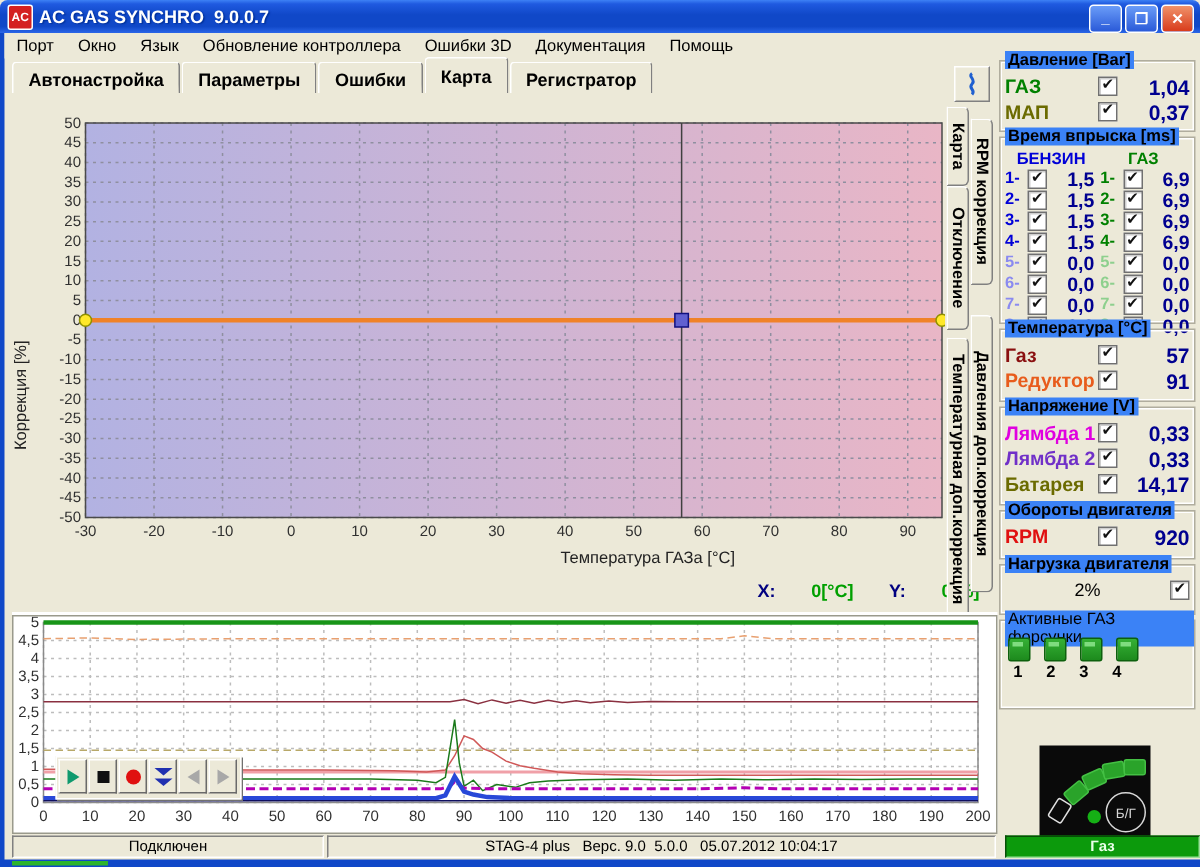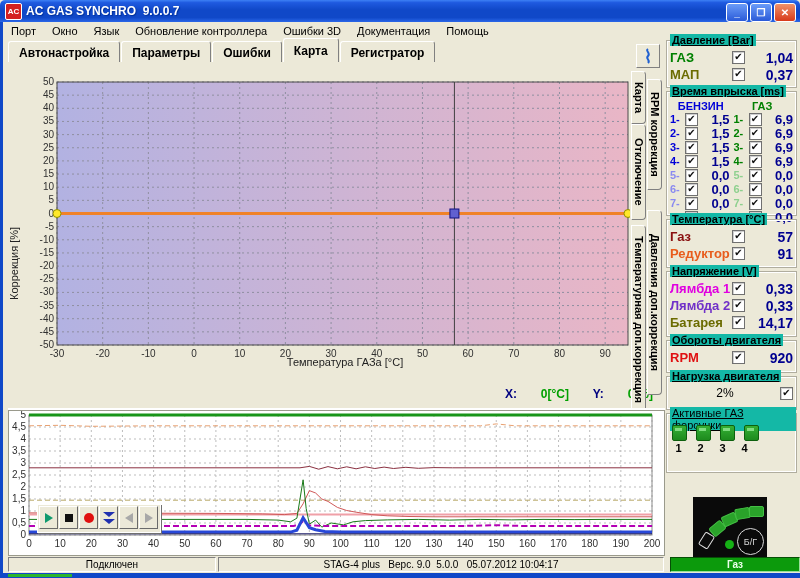--- a/index.html
+++ b/index.html
@@ -25,36 +25,36 @@
   .menubar{position:absolute;left:3px;top:22px;right:3px;height:17px;background:#ece9d8;display:flex;align-items:center;}
   .menuitem{padding:1px 8px;cursor:default;}
   .tabstrip{position:absolute;left:3px;top:39px;right:3px;height:23px;display:flex;align-items:flex-end;padding-left:5px;}
   .tab{height:19px;padding:1px 10px 0;margin-right:1px;background:#ece9d8;font-weight:bold;font-size:12px;
     border:1px solid #808080;border-bottom:none;border-top-color:#fff;border-left-color:#fff;
     border-radius:3px 3px 0 0;display:flex;align-items:center;}
   .tab.active{height:22px;position:relative;z-index:2;}
   
   .vlabel{position:absolute;left:8px;top:130px;height:170px;writing-mode:vertical-rl;transform:rotate(180deg);
     font-size:11px;color:#222;}
-  .xlabel{position:absolute;left:200px;top:356px;width:290px;text-align:center;font-size:11px;color:#222;}
+  .xlabel{position:absolute;left:200px;top:366px;width:290px;text-align:right;font-size:11px;color:#222;}
   .readout{position:absolute;left:505px;top:387px;width:148px;display:flex;justify-content:space-between;
     font-weight:bold;font-size:12px;}
   .ro-k{color:#000080}.ro-v{color:#00a000}
   svg text.tick{font-size:10px;fill:#303030;font-family:"Liberation Sans",sans-serif;}
   
   .sidebtn{position:absolute;left:636px;top:44px;width:22px;height:22px;background:#ece9d8;
     border:1px solid #808080;border-top-color:#fff;border-left-color:#fff;display:flex;align-items:center;justify-content:center;}
   .vtab{position:absolute;background:#ece9d8;border:1px solid #808080;border-top-color:#fff;border-left-color:#fff;
     border-radius:0 4px 4px 0;writing-mode:vertical-rl;font-weight:bold;font-size:11px;
     display:flex;align-items:center;justify-content:center;width:13px;}
   
   .rpanel{position:absolute;left:666px;top:40px;width:131px;}
   .group{position:relative;border:1px solid #b0ad9e;box-shadow:1px 1px 0 #fff inset,-1px -1px 0 #fff inset;
     margin-bottom:3px;padding:8px 3px 2px;}
-  .gtitle{position:absolute;top:-7px;left:3px;background:#14b8a6;padding:0 2px;font-weight:bold;font-size:11px;text-decoration:underline;}
+  .gtitle{position:absolute;top:-7px;left:3px;background:#3b82f6;padding:0 2px;font-weight:bold;font-size:11px;}
   .vrow{display:flex;align-items:center;height:17px;}
   .vrow .lab{font-weight:bold;font-size:13px;flex:0 0 62px;}
   .vrow .val{font-weight:bold;font-size:14px;color:#000090;flex:1;text-align:right;margin-left:12px;}
   .cb{width:11px;height:11px;background:#fff;border:1px solid #707070;box-shadow:inset 1px 1px 0 #cfcfcf;
     font-size:10px;line-height:10px;text-align:center;flex:0 0 11px;}
   .cb.on::after{content:"\2714";color:#111;}
   .injhead{display:grid;grid-template-columns:1fr 1fr;font-weight:bold;font-size:11px;text-align:center;}
   .injgrid{display:grid;grid-template-columns:1fr 1fr;column-gap:4px;}
   .icell{display:flex;align-items:center;height:14px;}
   .icell .n{font-weight:bold;font-size:11px;flex:0 0 15px;}

